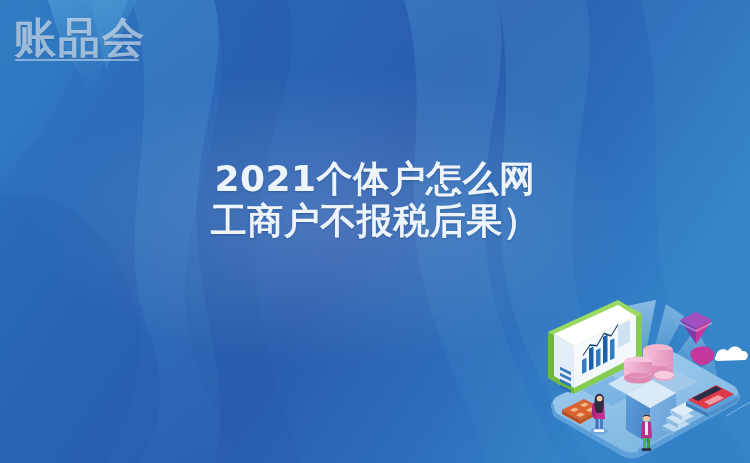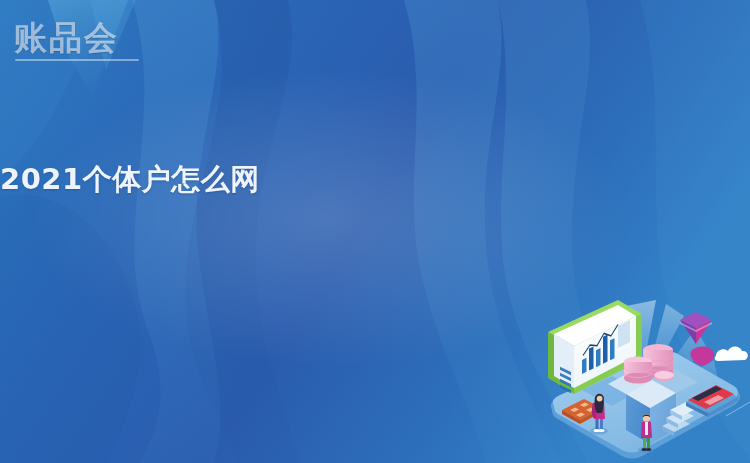--- a/index.html
+++ b/index.html
@@ -28,21 +28,21 @@
   
   #logo {
     position: absolute;
     left: 14px;
     top: 18px;
     width: 126px;
     height: 44px;
   }
   #logo-text {
     font-family: "DejaVu Sans", "Liberation Sans", sans-serif;
-    font-size: 33px;
+    font-size: 42px;
     font-weight: 700;
     line-height: 40px;
     letter-spacing: 2px;
     color: rgba(255,255,255,0.55);
     text-shadow: 0 1px 1px rgba(20,50,95,0.25);
     white-space: nowrap;
   }
   #logo-underline {
     position: absolute;
     left: 1px;
@@ -52,24 +52,24 @@
     background: rgba(255,255,255,0.42);
     border-radius: 1px;
   }
 
   
   #headline {
     position: absolute;
     left: 0;
     top: 158px;
     width: 750px;
-    text-align: left;
+    text-align: center;
     color: #eef4fb;
     font-family: "DejaVu Sans", "Liberation Sans", sans-serif;
-    font-size: 29px;
+    font-size: 36px;
     font-weight: 700;
     line-height: 42px;
     letter-spacing: 0.5px;
     text-shadow: 0 1px 2px rgba(18,45,88,0.30);
   }
   #headline .hl-line { display: block; }
 
   
   #illustration {
     position: absolute;
@@ -131,20 +131,21 @@
     <ellipse cx="330" cy="218" rx="300" ry="150" fill="url(#gGlow)"></ellipse>
   </svg>
 
   <div id="logo">
     <div id="logo-text">账品会</div>
     <div id="logo-underline"></div>
   </div>
 
   <div id="headline">
     <span class="hl-line">2021个体户怎么网</span>
+    <span class="hl-line">工商户不报税后果）</span>
   </div>
 
   <svg id="illustration" viewBox="0 0 220 165">
     <defs>
       <linearGradient id="platTop" x1="0" y1="0" x2="0.6" y2="1">
         <stop offset="0%" stop-color="#a6cfee"></stop>
         <stop offset="100%" stop-color="#7db6e2"></stop>
       </linearGradient>
       <linearGradient id="rayG" x1="0.5" y1="0" x2="0.5" y2="1">
         <stop offset="0%" stop-color="#bfe0f5" stop-opacity="0.62"></stop>

